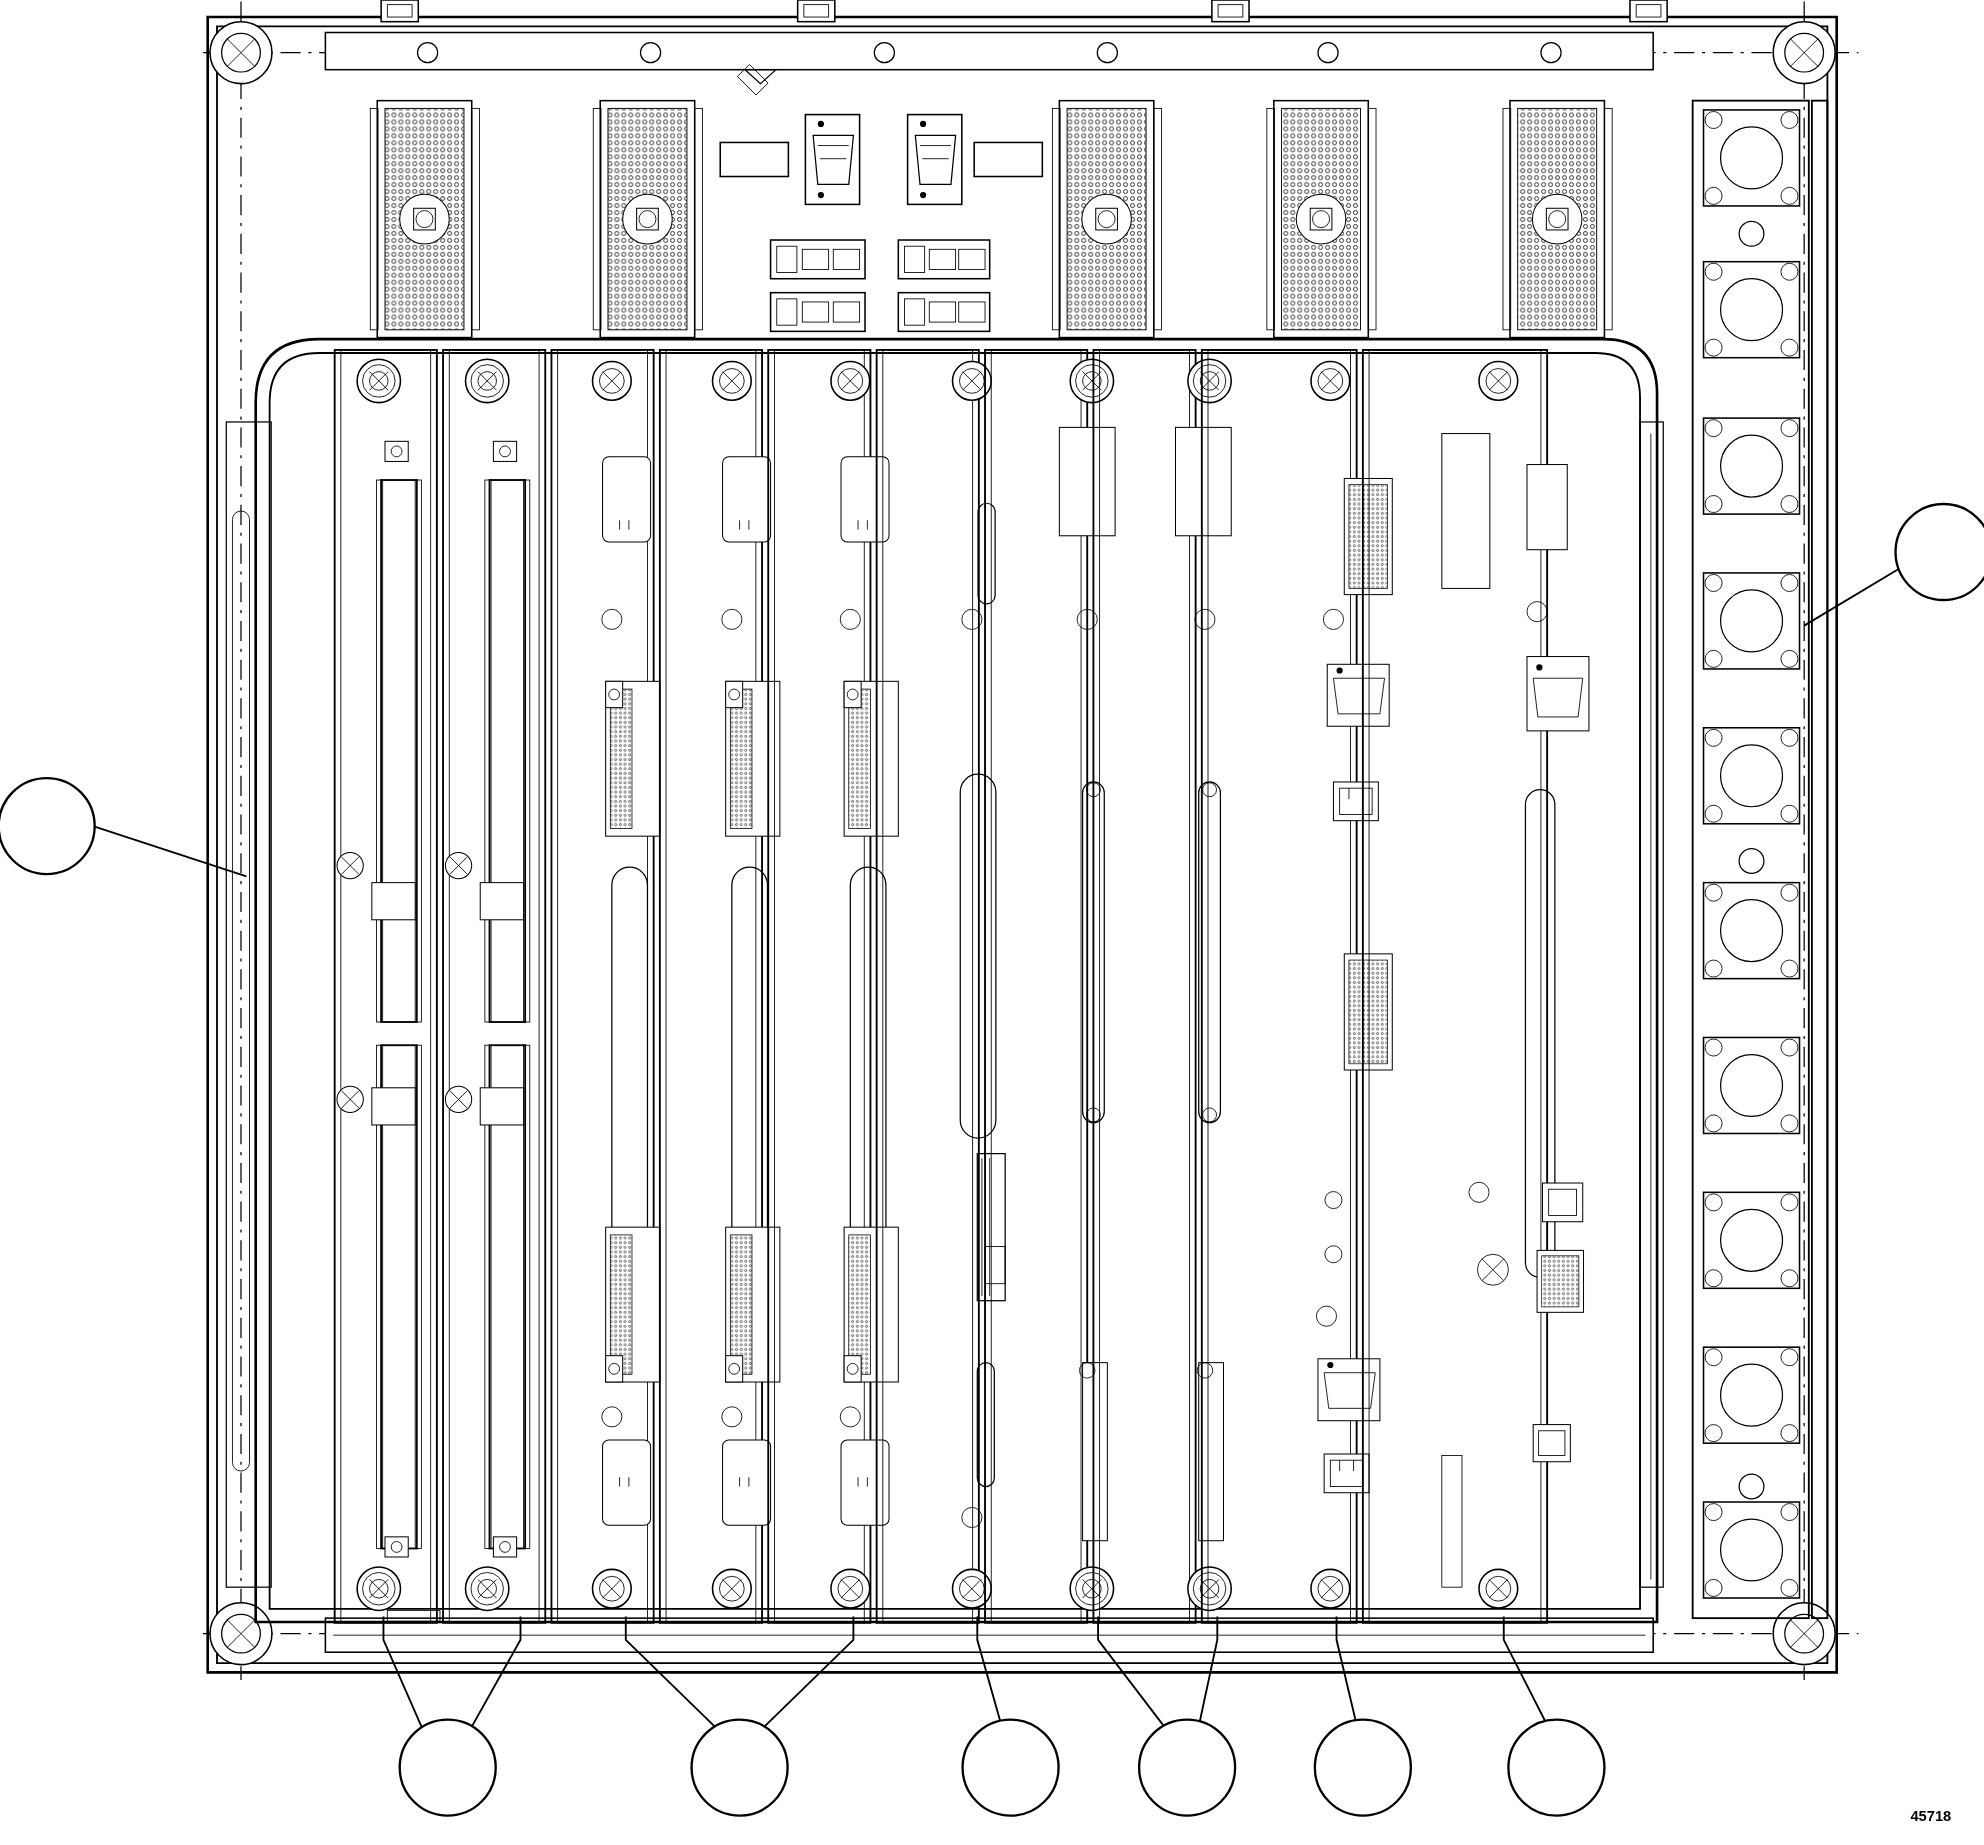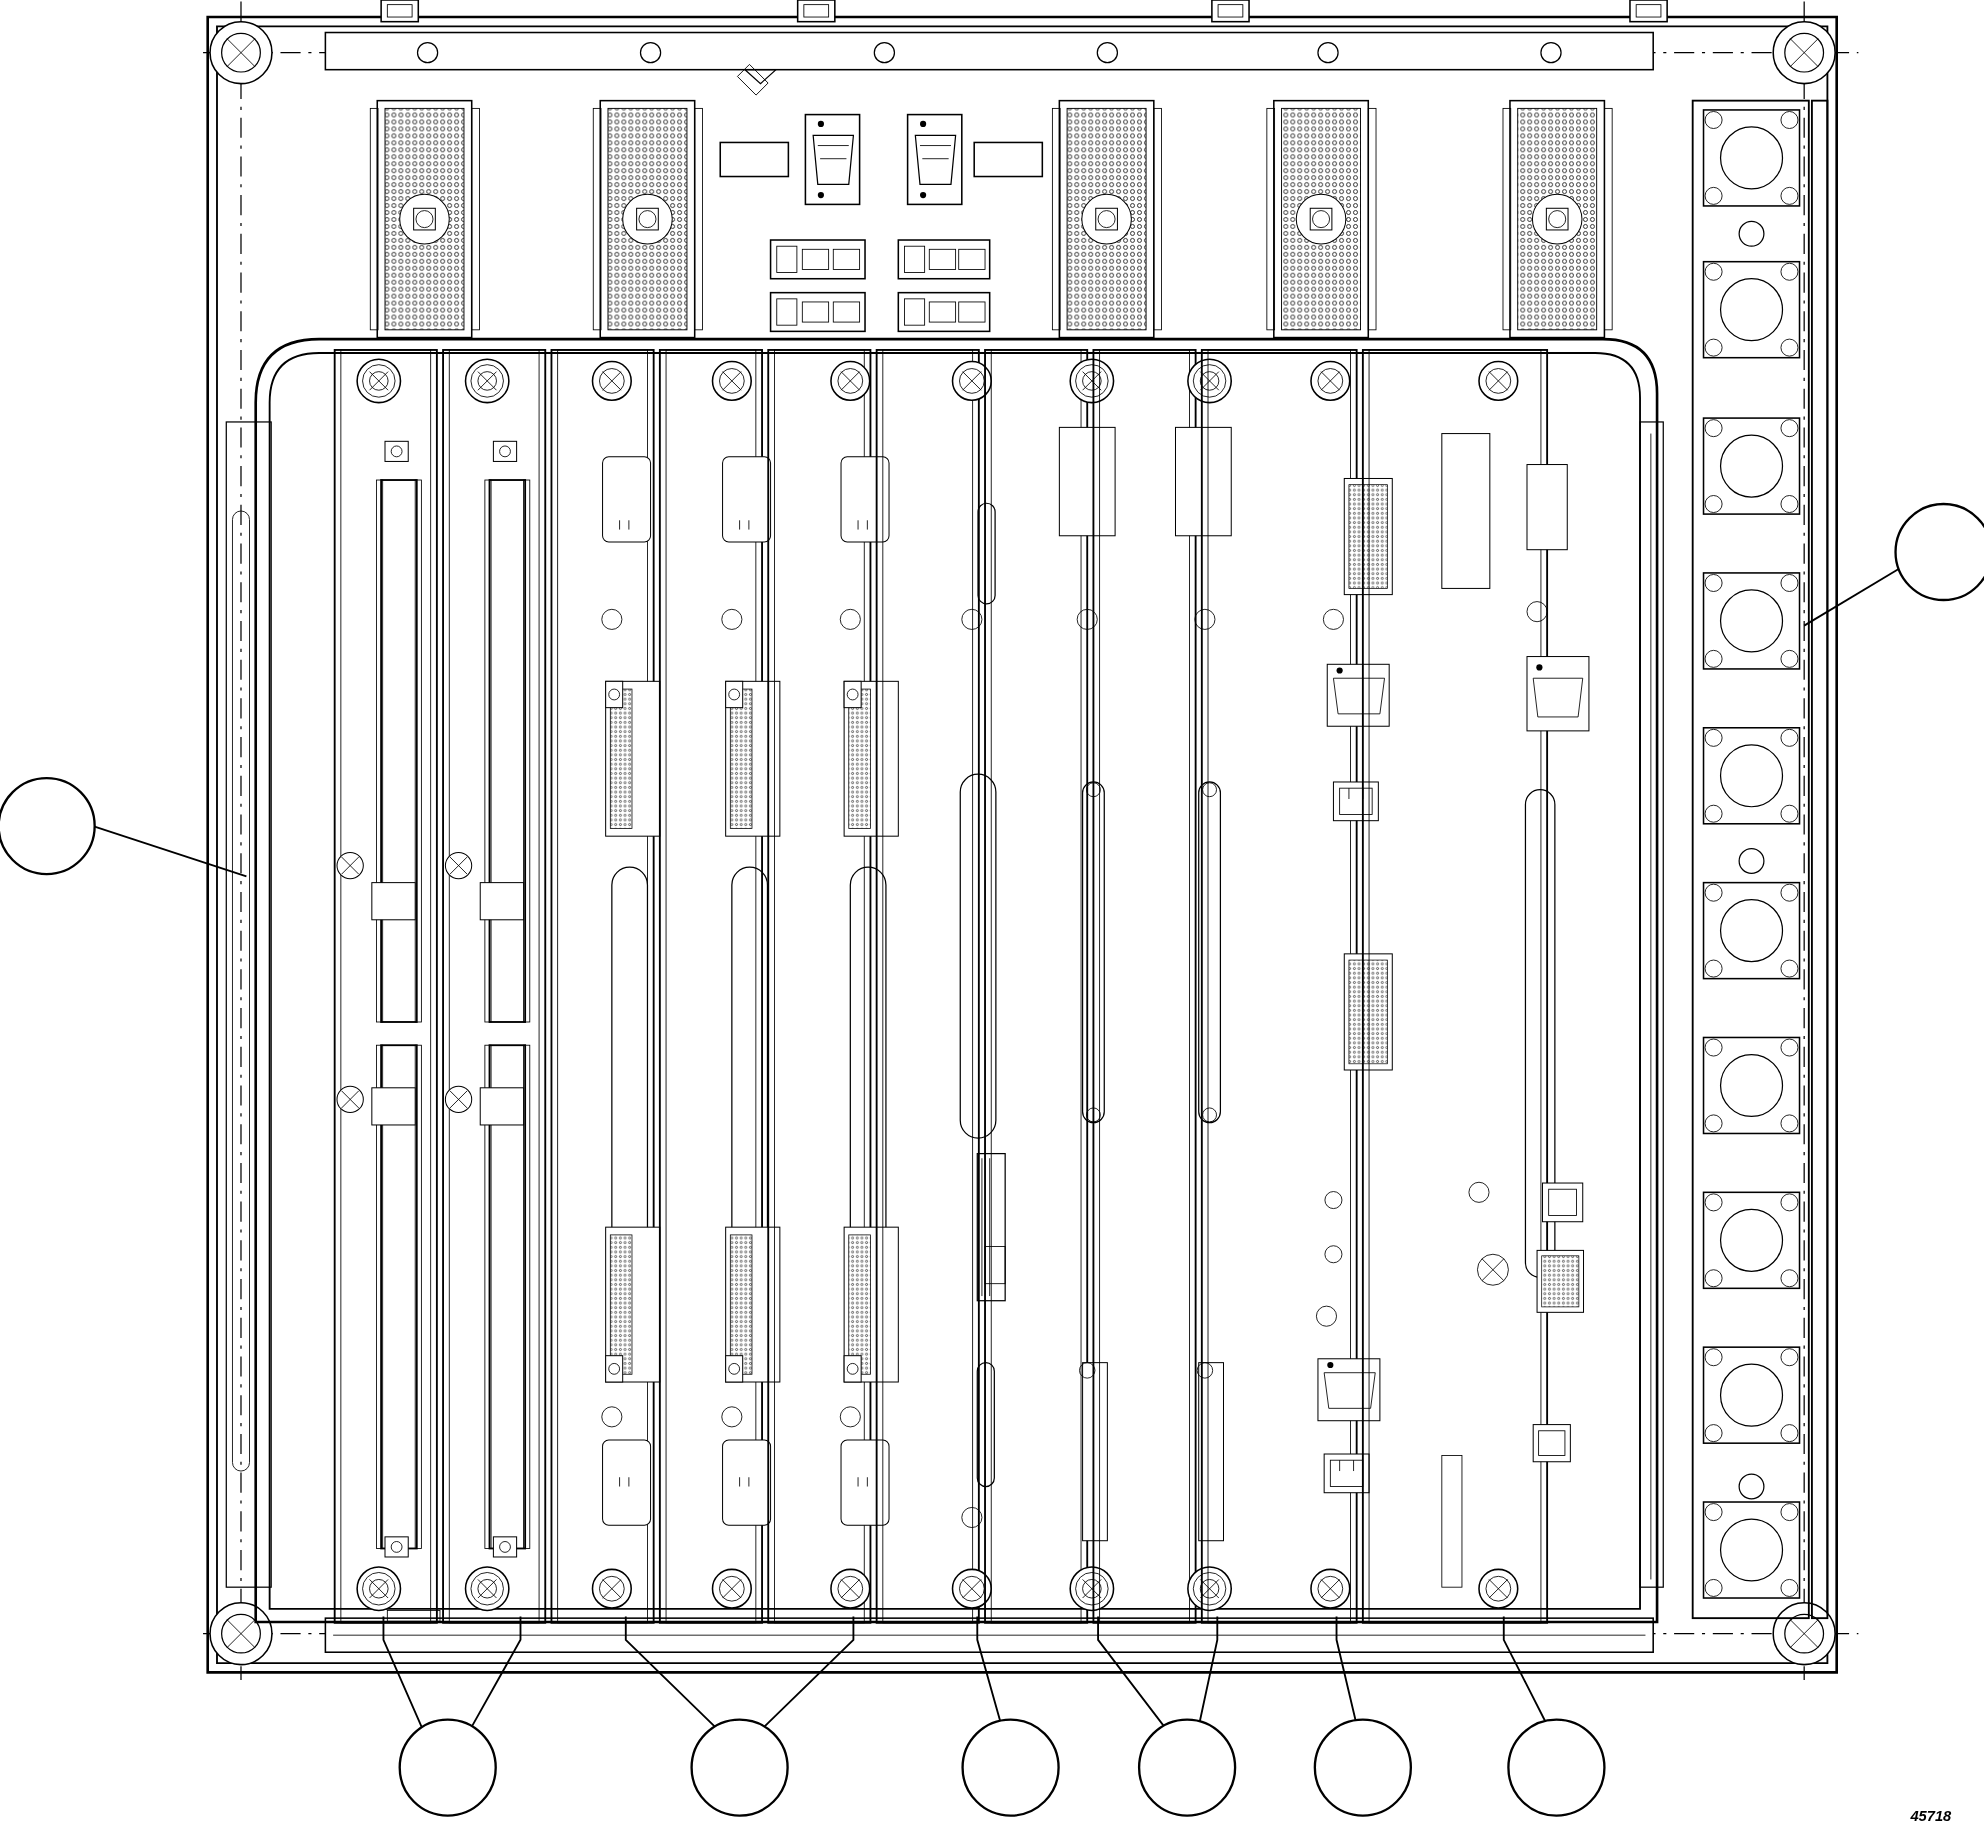--- a/index.html
+++ b/index.html
@@ -12,21 +12,20 @@
     width: 1984px;
     height: 1845px;
     position: relative;
     overflow: hidden;
   }
   #stage {
     position: absolute;
     left: 0; top: 0;
     width: 1984px;
     height: 1845px;
-    font-style: italic;
   }
   svg.drawing {
     display: block;
     width: 1984px;
     height: 1845px;
   }
   .ln { fill: none; stroke: #000000; stroke-width: 2.4; }
   .ln-thin { fill: none; stroke: #000000; stroke-width: 1.6; }
   .ln-hair { fill: none; stroke: #000000; stroke-width: 1.1; }
   .ln-thick { fill: none; stroke: #000000; stroke-width: 3.4; }

